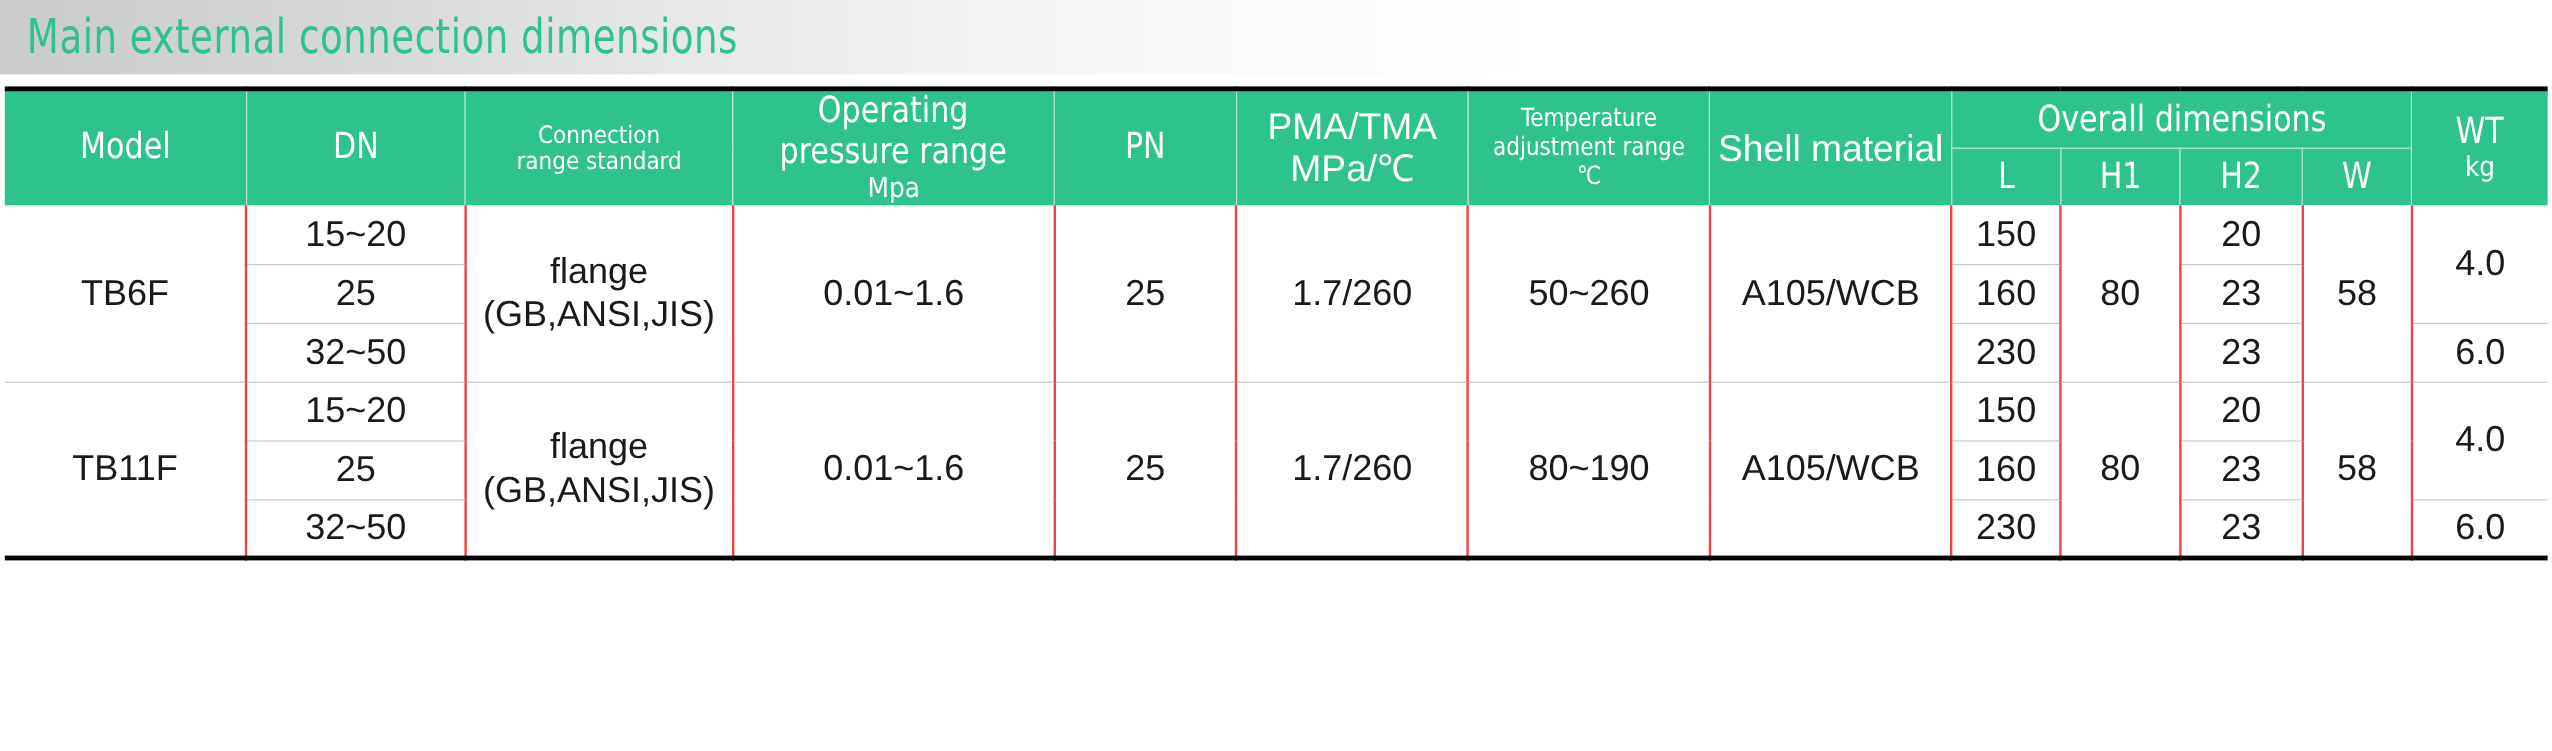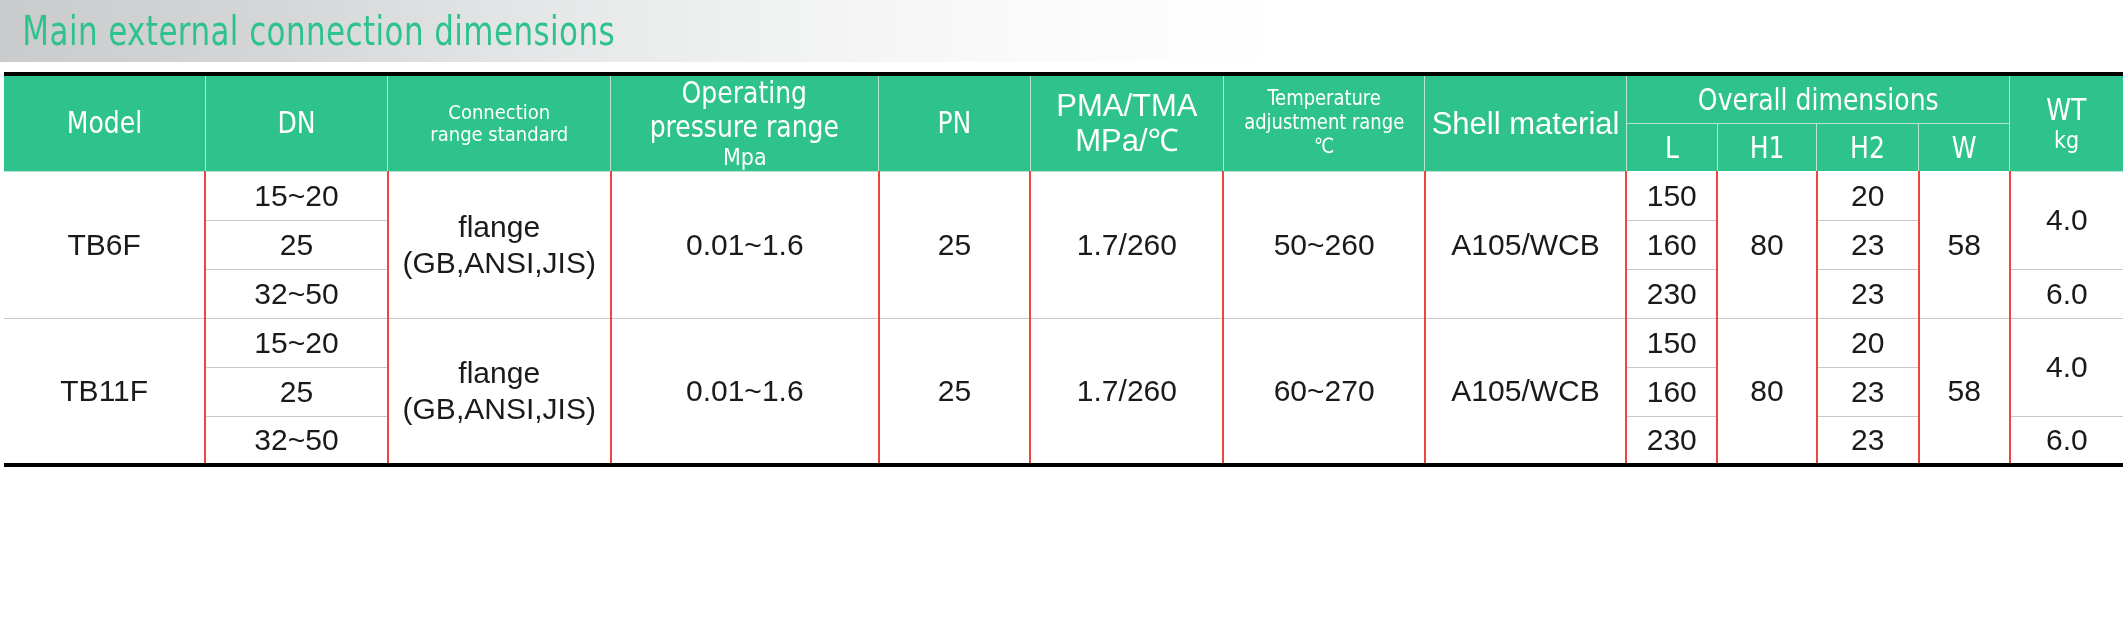--- a/index.html
+++ b/index.html
@@ -223,21 +223,21 @@
           <td class="grpline">23</td>
           <td rowspan="1" class="grpline last-col">6.0</td>
         </tr>
         <tr style="height: 49px;">
           <td rowspan="3" class="nb">TB11F</td>
           <td class="shade">15~20</td>
           <td rowspan="3" class="nb cell-2line"><span>flange</span><br><span>(GB,ANSI,JIS)</span></td>
           <td rowspan="3" class="nb">0.01~1.6</td>
           <td rowspan="3" class="nb">25</td>
           <td rowspan="3" class="nb">1.7/260</td>
-          <td rowspan="3" class="nb">60~270</td>
+          <td rowspan="3" class="nb">80~190</td>
           <td rowspan="3" class="nb">A105/WCB</td>
           <td class="shade">150</td>
           <td rowspan="3" class="nb">80</td>
           <td class="shade">20</td>
           <td rowspan="3" class="nb">58</td>
           <td rowspan="2" class="last-col">4.0</td>
         </tr>
         <tr style="height: 49px;">
           <td>25</td>
           <td>160</td>

